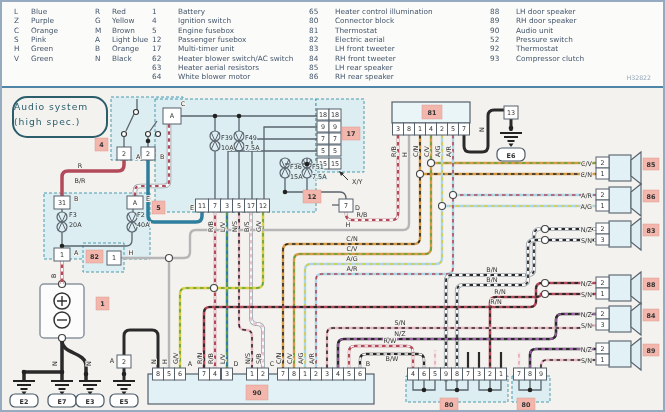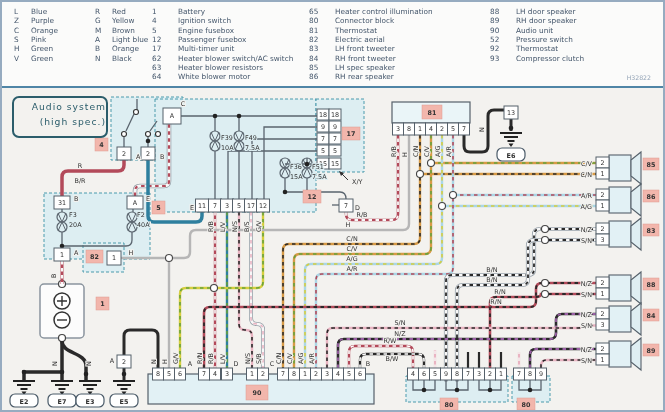--- a/index.html
+++ b/index.html
@@ -8,21 +8,21 @@
   .frame{position:absolute;inset:0;border:2px solid #96abc0;pointer-events:none;z-index:9}
   .legend{position:absolute;left:0;top:0;width:665px;height:86px;background:#fbfbfa}
   .sep{position:absolute;left:0;top:86px;width:665px;height:2px;background:#4f85a6;z-index:2}
   .lcol{position:absolute;top:7px}
   .lrow{display:flex;height:9.3px;align-items:center;font-size:7.3px;color:#44566b;white-space:nowrap}
   .lrow .k{display:inline-block;width:17px}
   .lrow .n{display:inline-block;width:26px}
   .ref{position:absolute;right:14px;top:74px;font-size:6.2px;color:#93a3b6}
   .dwrap{position:absolute;left:0;top:88px;width:665px;height:324px}
   .title{position:absolute;left:12px;top:96px;width:92px;height:36px;border:2px solid #2b5d6b;
-         border-radius:7px;color:#2b5d6b;text-align:right;font-size:9.2px;line-height:1.6;
+         border-radius:15px;color:#2b5d6b;text-align:left;font-size:9.2px;line-height:1.6;
          padding-top:2px;letter-spacing:1px;background:transparent;z-index:3}
   svg text{font-size:6.4px;fill:#333}
 </style>
 </head>
 <body>
 
 <div class="stage">
   <div class="legend">
     <div class="lcol" style="left:14px" id="colA">
         <div class="lrow">
@@ -96,21 +96,21 @@
         <div class="lrow">
           <span class="n">17</span>
           <span>Multi-timer unit</span>
         </div>
         <div class="lrow">
           <span class="n">62</span>
           <span>Heater blower switch/AC switch</span>
         </div>
         <div class="lrow">
           <span class="n">63</span>
-          <span>Heater blower resistors</span>
+          <span>Heater aerial resistors</span>
         </div>
         <div class="lrow">
           <span class="n">64</span>
           <span>White blower motor</span>
         </div>
       </div>
     <div class="lcol" style="left:309px" id="colD">
         <div class="lrow">
           <span class="n">65</span>
           <span>Heater control illumination</span>
@@ -130,21 +130,21 @@
         <div class="lrow">
           <span class="n">83</span>
           <span>LH front tweeter</span>
         </div>
         <div class="lrow">
           <span class="n">84</span>
           <span>RH front tweeter</span>
         </div>
         <div class="lrow">
           <span class="n">85</span>
-          <span>LH spec speaker</span>
+          <span>LH rear speaker</span>
         </div>
         <div class="lrow">
           <span class="n">86</span>
           <span>RH rear speaker</span>
         </div>
       </div>
     <div class="lcol" style="left:490px" id="colE">
         <div class="lrow">
           <span class="n">88</span>
           <span>LH door speaker</span>

